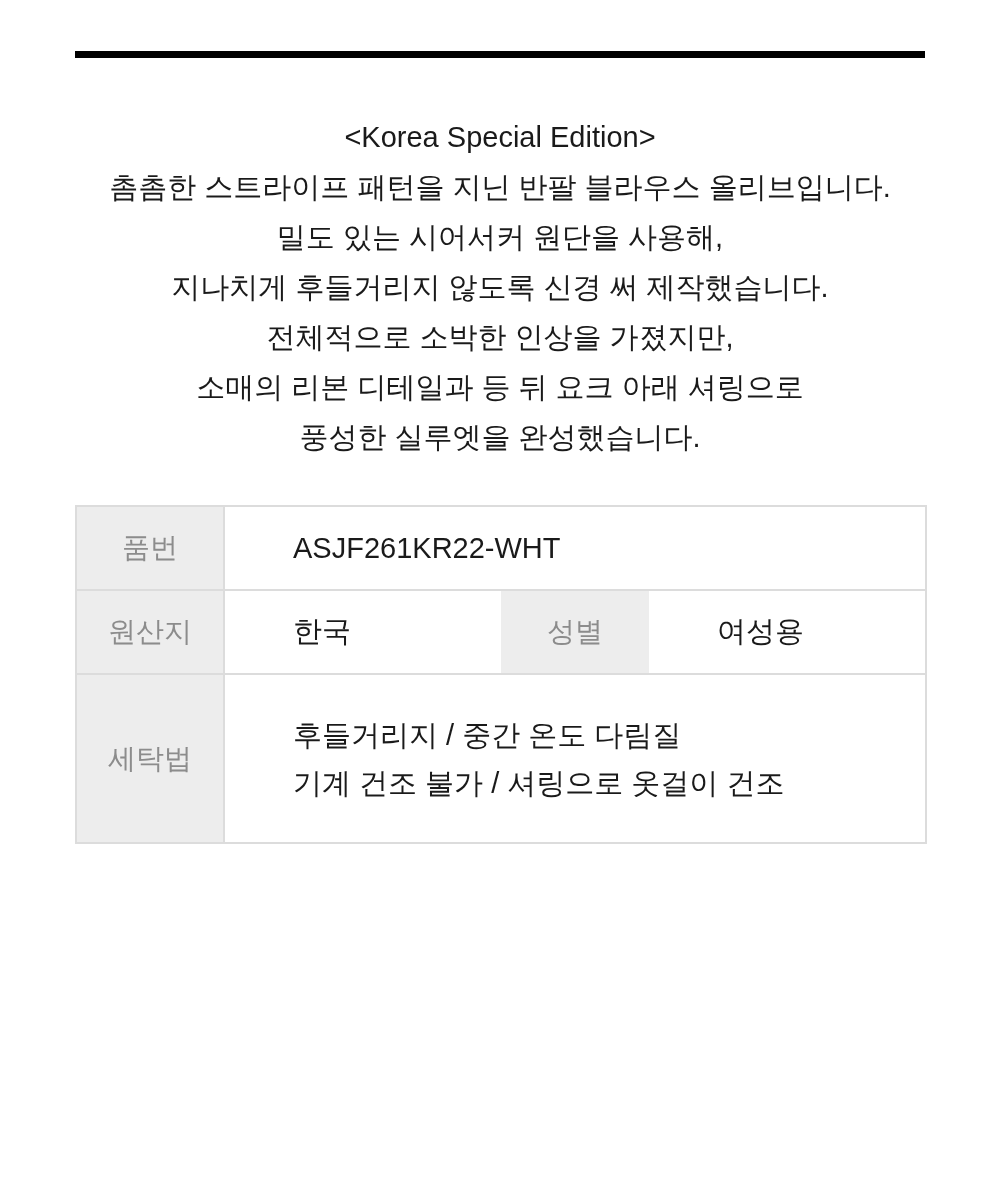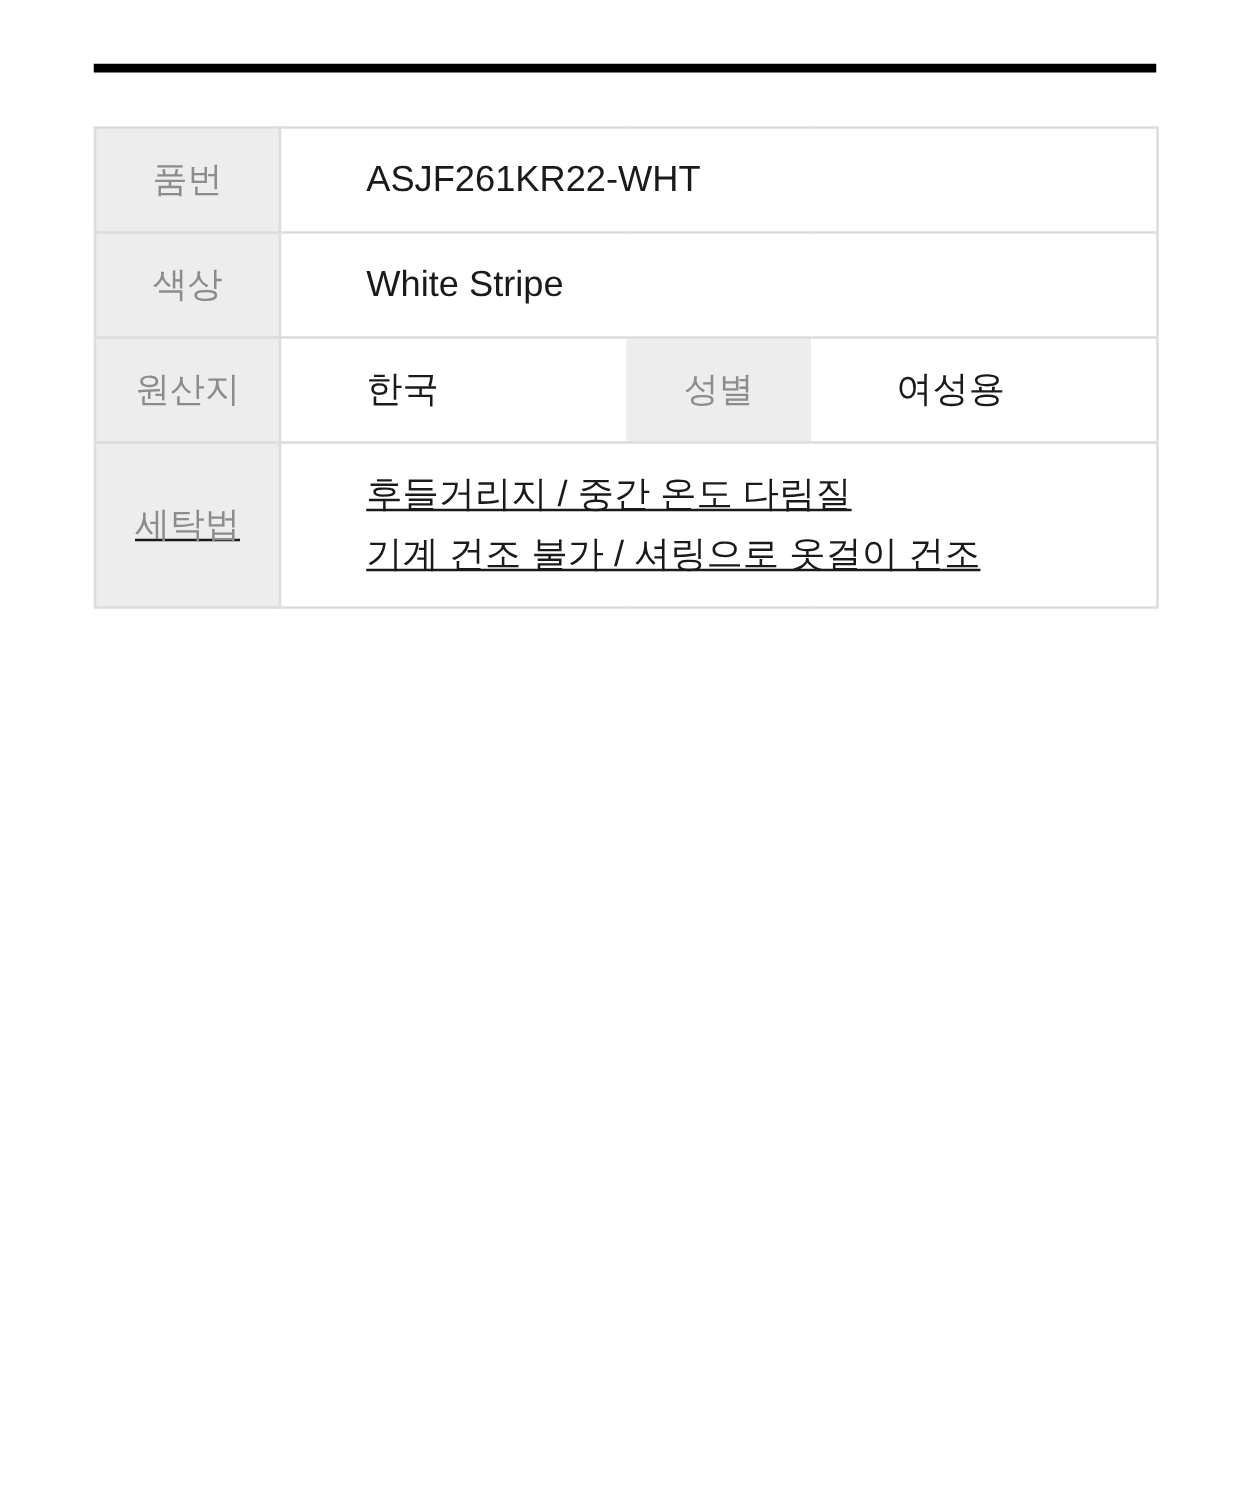--- a/index.html
+++ b/index.html
@@ -58,21 +58,21 @@
   }
   
   table.spec-table {
     margin-top: 43px;
     width: 850px;
     border-collapse: collapse;
     border: 2px solid #dcdcdc;
     table-layout: fixed;
   }
   .spec-table tr.std-row { height: 84px; }
-  .spec-table tr.care-row { height: 132px; text-decoration: underline; }
+  .spec-table tr.care-row { height: 169px; }
   .spec-table th, .spec-table td {
     border-top: 2px solid #dcdcdc;
     border-bottom: 2px solid #dcdcdc;
     padding: 0;
     vertical-align: middle;
   }
   .spec-table th {
     background: #ededed;
     color: #8c8c8c;
     font-weight: normal;
@@ -100,36 +100,41 @@
   }
 </style>
 </head>
 <body>
 
 <div class="page">
 
 
   <div class="divider"></div>
 
+  <div class="description">
+    <p>&lt;Korea Special Edition&gt;</p>
+    <p>촘촘한 스트라이프 패턴을 지닌 반팔 블라우스 올리브입니다.</p>
+    <p>밀도 있는 시어서커 원단을 사용해,</p>
+    <p>지나치게 후들거리지 않도록 신경 써 제작했습니다.</p>
+    <p>전체적으로 소박한 인상을 가졌지만,</p>
+    <p>소매의 리본 디테일과 등 뒤 요크 아래 셔링으로</p>
+    <p>풍성한 실루엣을 완성했습니다.</p>
+  </div>
 
   <table class="spec-table">
     <colgroup>
       <col style="width:148px">
       <col style="width:277px">
       <col style="width:148px">
       <col style="width:277px">
     </colgroup>
     <tbody>
         <tr class="std-row">
       <th class="col1">품번</th>
       <td colspan="3">ASJF261KR22-WHT</td>
-    </tr>
-    <tr class="std-row">
-      <th class="col1">색상</th>
-      <td colspan="3">White Stripe</td>
     </tr>
     <tr class="std-row">
       <th class="col1">원산지</th>
       <td>한국</td>
       <th class="gender-th">성별</th>
       <td>여성용</td>
     </tr>
     <tr class="care-row">
       <th class="col1">세탁법</th>
       <td colspan="3" class="care-td">

